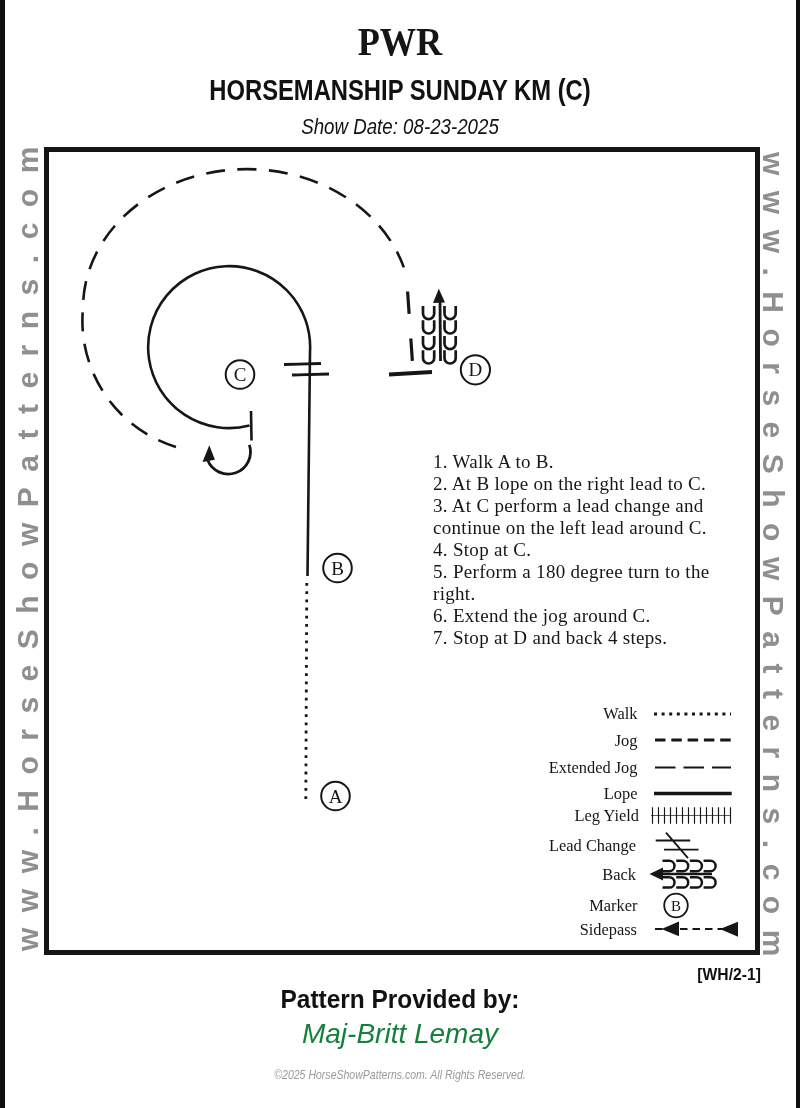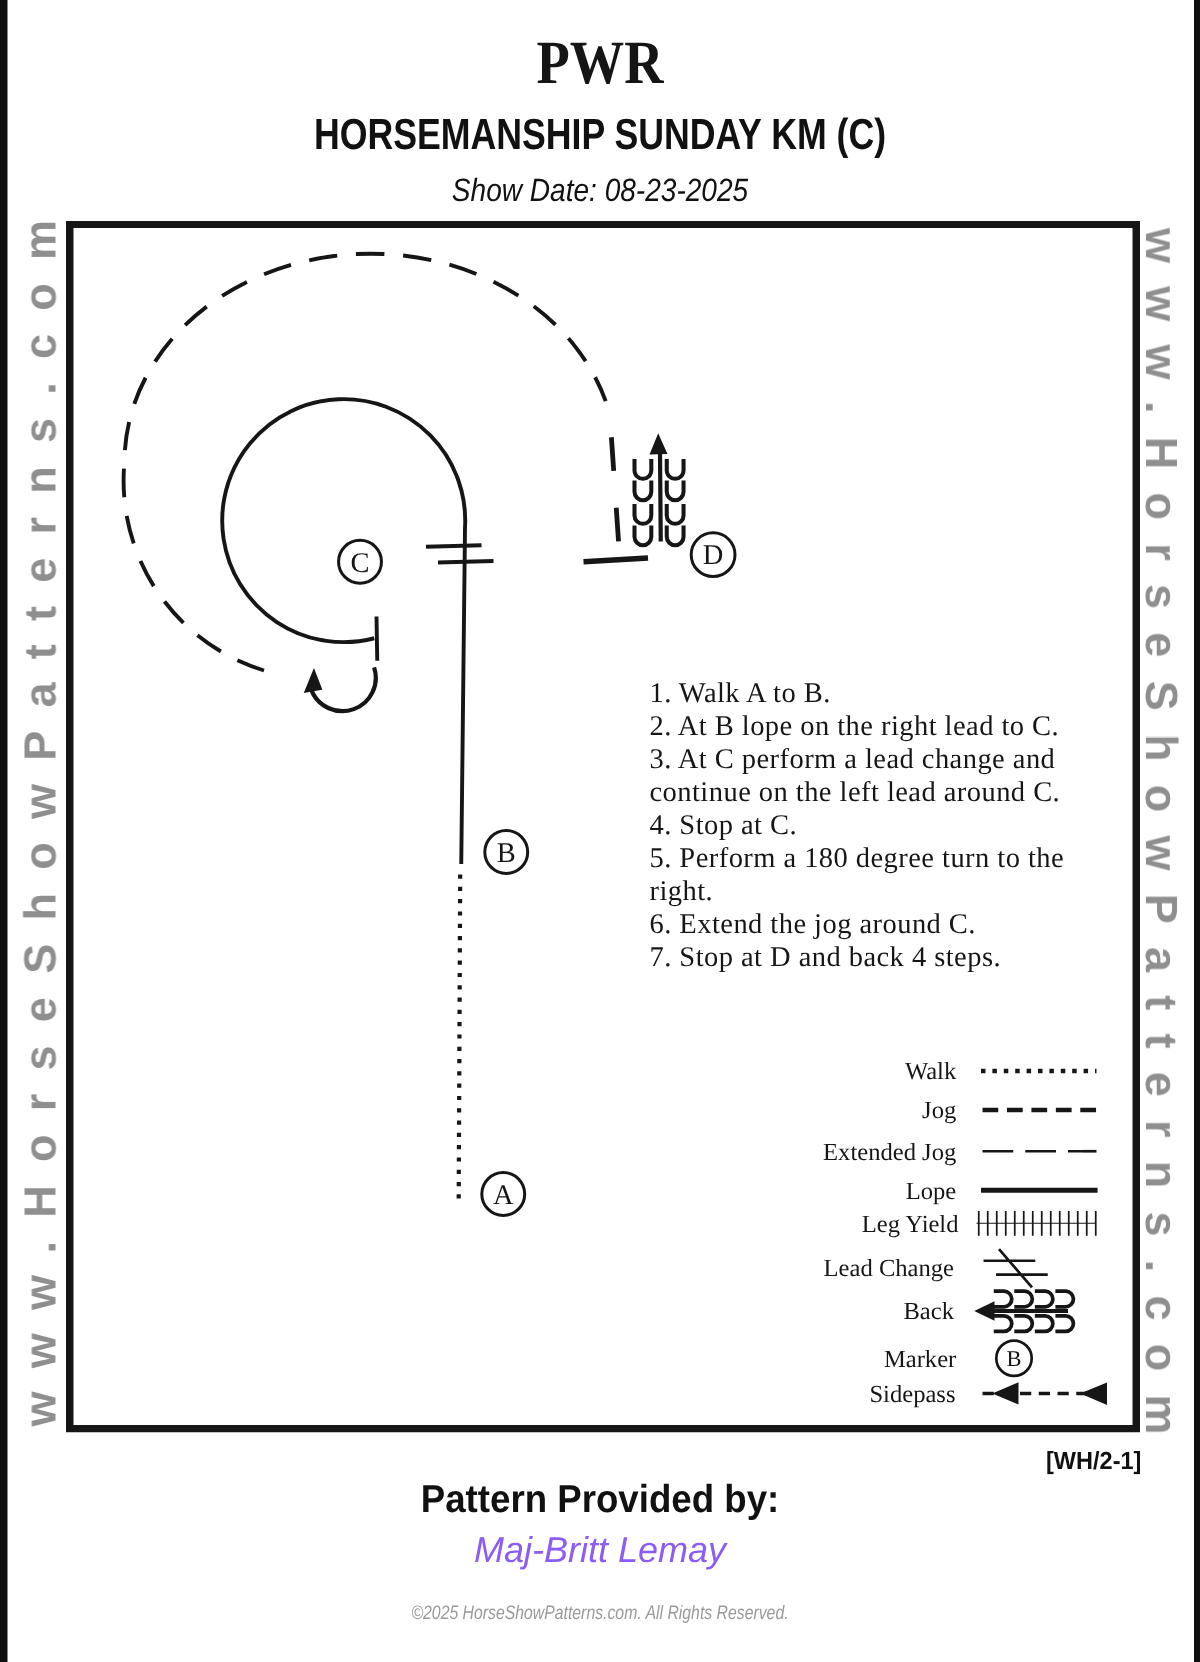--- a/index.html
+++ b/index.html
@@ -15,21 +15,21 @@
   #date{top:117px;font-style:italic;font-size:21.5px;line-height:21.5px;color:#111;
        transform:scaleX(0.87) translateZ(0);}
   .side{position:absolute;backface-visibility:hidden;white-space:nowrap;font-weight:bold;font-size:30px;
         line-height:30px;color:#8f8f8f;letter-spacing:15.5px;}
   #sideL{left:13px;top:950.5px;transform-origin:0 0;transform:rotate(-90deg) translateZ(0);}
   #sideR{left:788px;top:151.5px;transform-origin:0 0;transform:rotate(90deg) translateZ(0);}
   #wh{top:965.5px;right:39px;font-weight:bold;font-size:16.5px;line-height:16.5px;color:#111;
       transform-origin:right center;transform:scaleX(0.95) translateZ(0);}
   #ppb{top:986px;font-weight:bold;font-size:26px;line-height:26px;color:#111;
        transform:scaleX(0.94) translateZ(0);}
-  #name{top:1018px;font-style:italic;font-size:24px;line-height:32px;color:#8b5cf6;transform:translateZ(0);}
+  #name{top:1018px;font-style:italic;font-size:28px;line-height:32px;color:#15803d;transform:translateZ(0);}
   #copy{top:1068px;font-style:italic;font-size:13px;line-height:13px;color:#999;
         transform:scaleX(0.81) translateZ(0);}
 </style>
 </head>
 <body>
 <div class="bar" style="left:0;"></div>
 <div class="bar" style="left:795.5px;"></div>
 <div class="abs ctr" id="pwr">PWR</div>
 <div class="abs ctr" id="h1t">HORSEMANSHIP SUNDAY KM (C)</div>
 <div class="abs ctr" id="date">Show Date: 08-23-2025</div>

